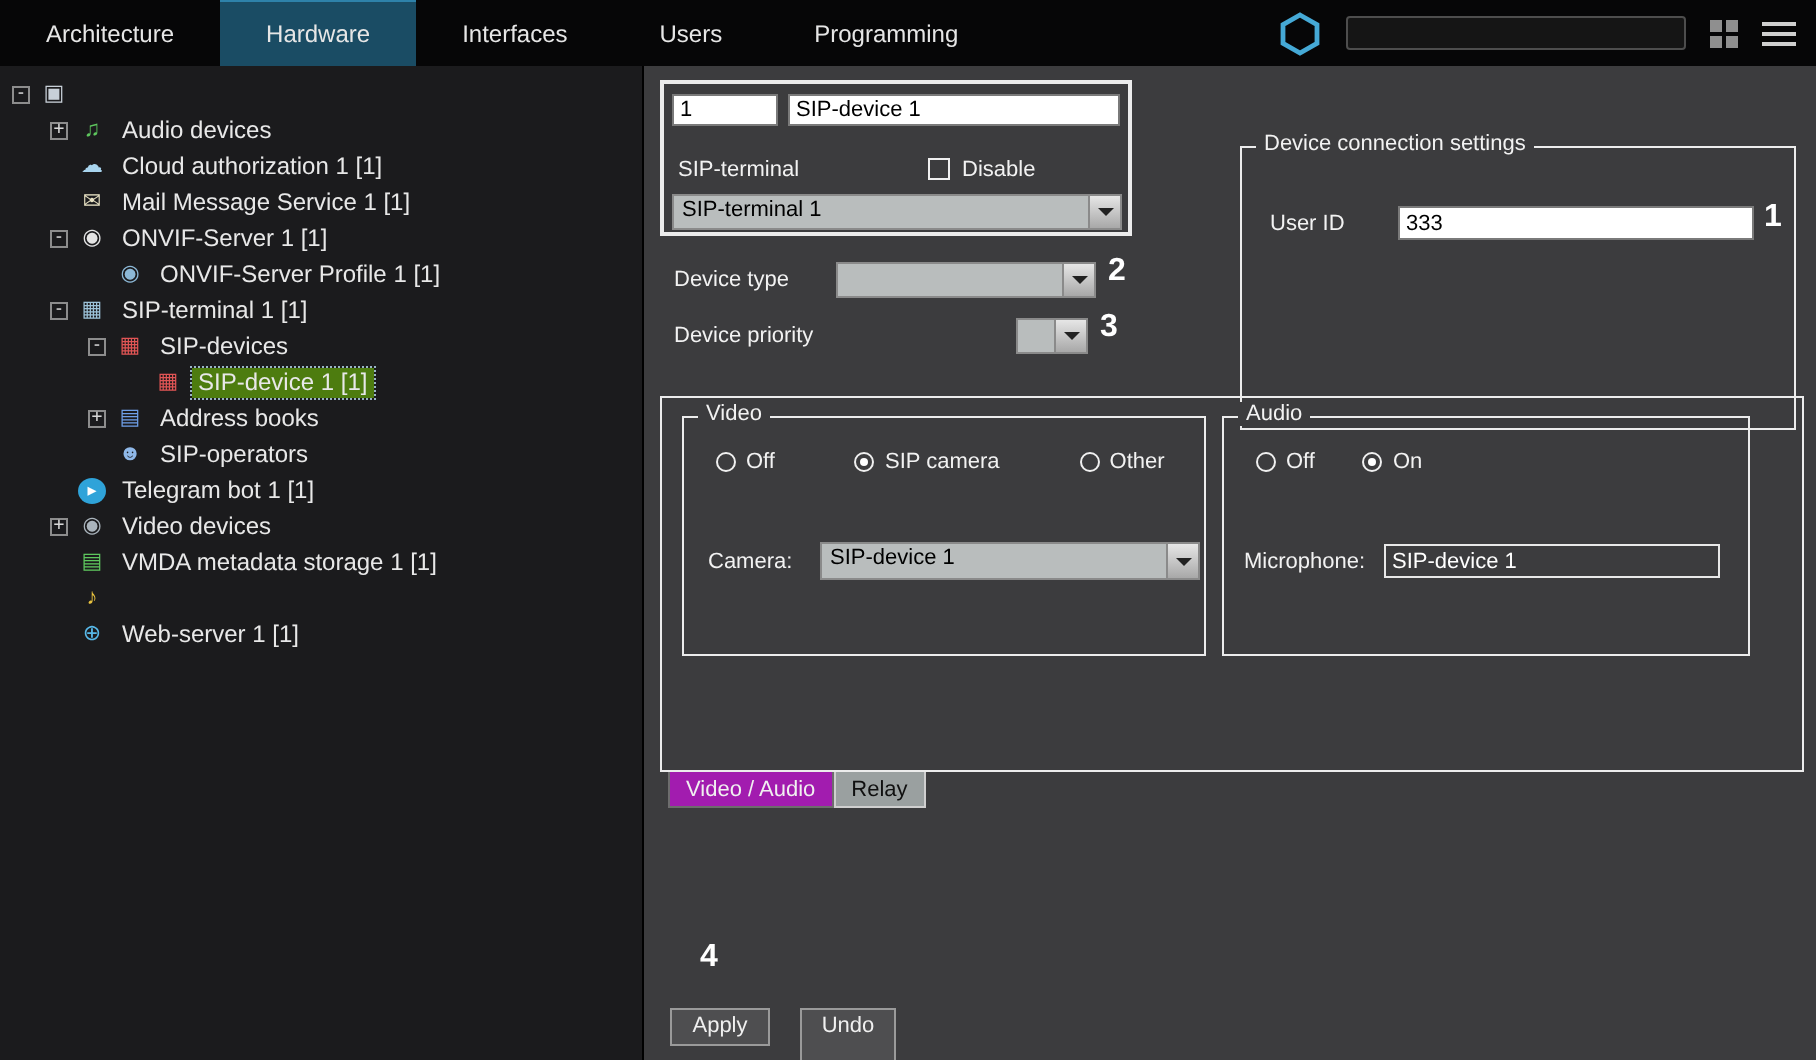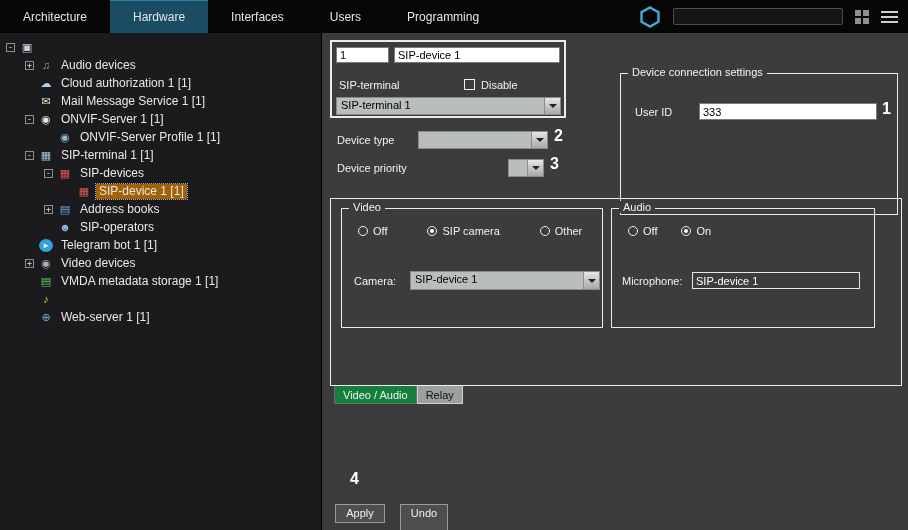--- a/index.html
+++ b/index.html
@@ -20,21 +20,21 @@
   .menu-icon span { width:17px; height:2px; background:#cfcfcf; }
 
   
   .tree-panel { position:absolute; left:0; top:33px; width:322px; height:497px; background:#1b1b1d; padding-top:5px; overflow:hidden; border-right:1px solid #000; }
   .tree-row { display:flex; align-items:center; height:18px; color:#e8e8e8; font-size:12px; white-space:nowrap; }
   .expander { width:9px; height:9px; border:1px solid #8d8d8d; color:#d8d8d8; font-size:9px; line-height:7px; text-align:center; margin-right:5px; flex:none; font-family:"DejaVu Sans Mono",monospace; }
   .expander-spacer { width:14px; flex:none; }
   .tree-icon { width:14px; height:13px; line-height:13px; text-align:center; margin-right:5px; font-size:11px; flex:none; }
   .tree-label { padding:0 3px; line-height:15px; }
   .tree-label.bold { font-weight:bold; }
-  .tree-label.selected { background:#a16207; outline:1px dotted #9ab6c6; }
+  .tree-label.selected { background:#4d7c0f; outline:1px dotted #9ab6c6; }
 
   
   .main { position:absolute; left:322px; top:33px; width:586px; height:497px; background:#3c3c3e; }
   .gbox { position:absolute; border:1px solid #ececec; }
   .gbox-title { position:absolute; top:-8px; left:7px; background:#3c3c3e; padding:0 4px; color:#f2f2f2; font-size:11px; white-space:nowrap; }
   .lbl { position:absolute; color:#f2f2f2; font-size:11px; white-space:nowrap; }
   .txt { position:absolute; background:#fff; border:1px solid #7a7a7a; color:#000; font-size:11px; padding:0 3px; outline:none; font-family:"Liberation Sans",sans-serif; }
   .txt-dark { position:absolute; background:#3c3c3e; border:1px solid #e8e8e8; color:#fff; font-size:11px; padding:0 3px; outline:none; font-family:"Liberation Sans",sans-serif; }
   .combo { position:absolute; background:#b9bdbd; border:1px solid #8a8a8a; color:#000; font-size:11px; display:flex; align-items:stretch; }
   .combo .val { flex:1; padding:1px 4px 0; overflow:hidden; white-space:nowrap; }
@@ -44,21 +44,21 @@
   .annot { position:absolute; color:#fff; font-size:16px; font-weight:bold; }
   .head-box { border-width:2px; }
 
   .radio-row { position:absolute; display:flex; align-items:center; }
   .radio { display:flex; align-items:center; gap:5px; color:#f2f2f2; font-size:11px; }
   .radio .dot { width:10px; height:10px; border-radius:50%; border:1px solid #f0f0f0; position:relative; flex:none; }
   .radio.checked .dot::after { content:""; position:absolute; left:2px; top:2px; width:4px; height:4px; border-radius:50%; background:#fff; }
 
   .ptabs { position:absolute; display:flex; }
   .ptab { height:18px; font-size:11px; padding:0 8px; display:flex; align-items:center; cursor:default; }
-  .ptab.inactive { color:#f0f0f0; background:#15803d; border:1px solid #6d6d6d; border-top:none; }
+  .ptab.inactive { color:#f0f0f0; background:#a21caf; border:1px solid #6d6d6d; border-top:none; }
   .ptab.active { color:#101010; background:#9aa0a0; border:1px solid #cfcfcf; border-top:none; }
 
   .btn { position:absolute; background:#4e4e50; border:1px solid #9a9a9a; color:#f0f0f0; font-size:11px; text-align:center; line-height:17px; cursor:default; }
 </style>
 </head>
 <body>
 
 <div id="app">
 
   <div class="topbar">

